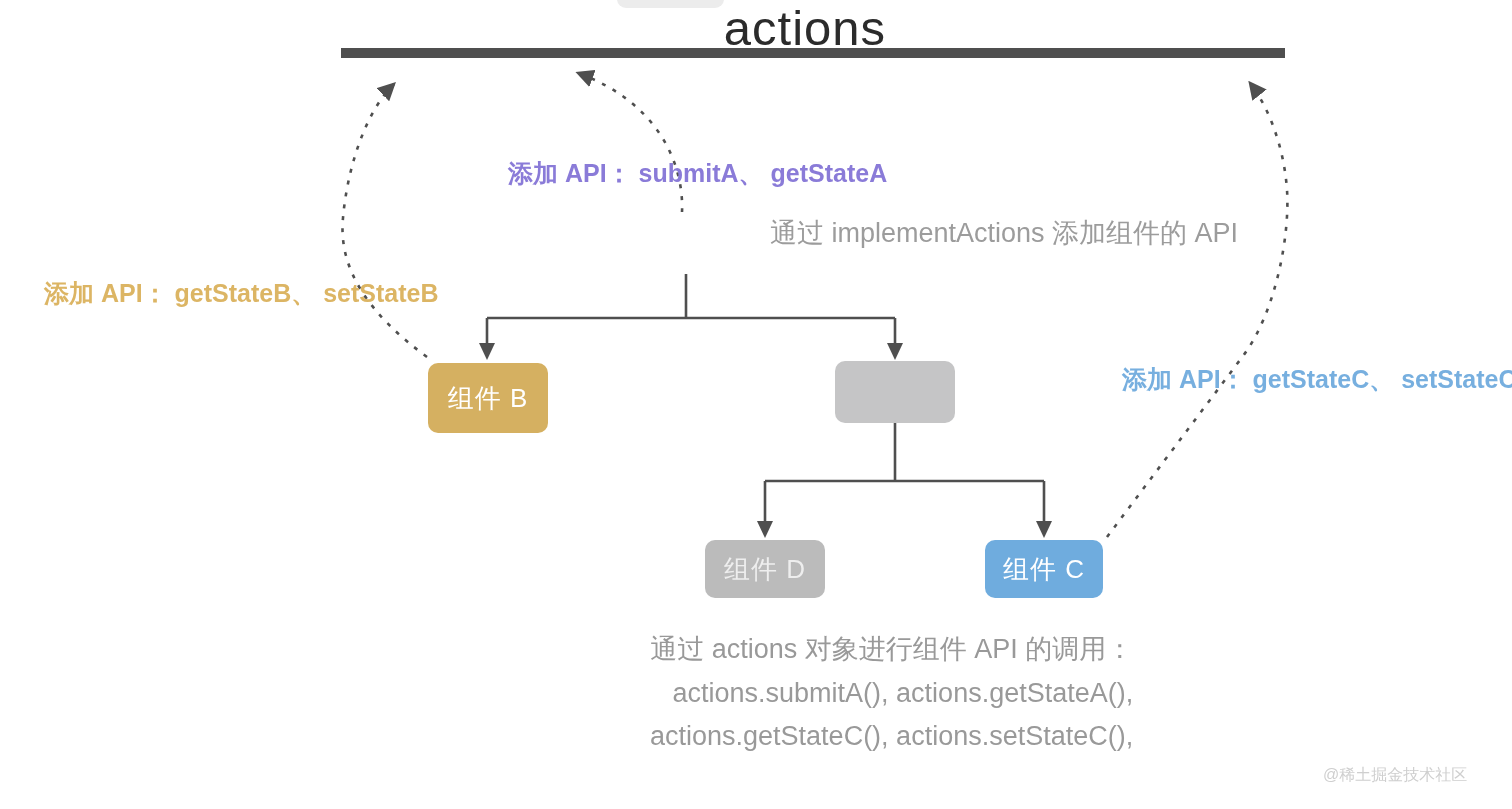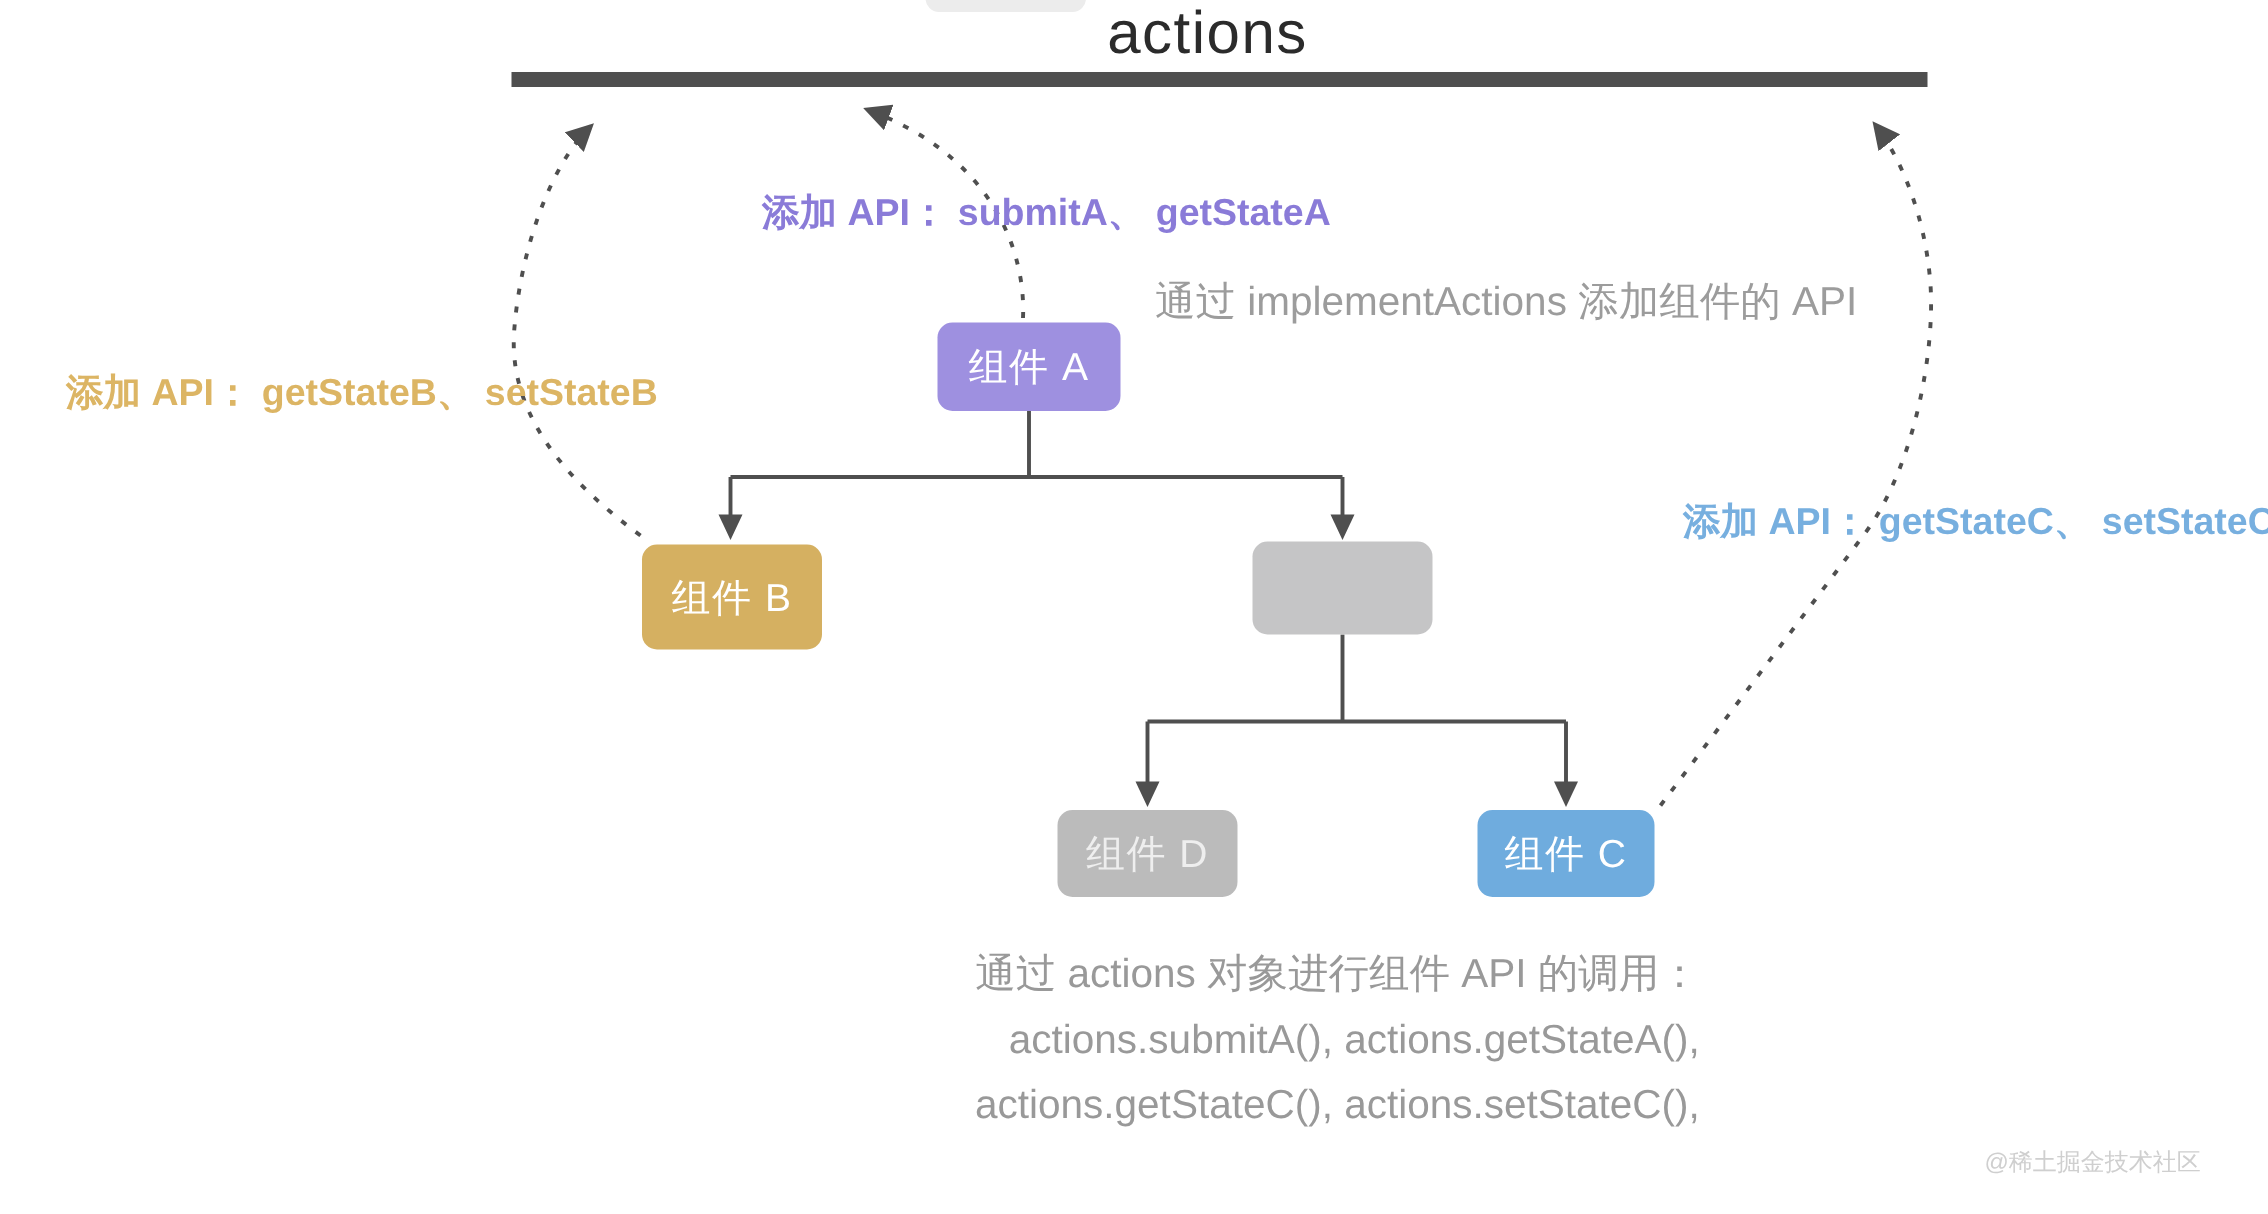--- a/index.html
+++ b/index.html
@@ -6,27 +6,27 @@
   .canvas{
     position:relative;width:1512px;height:809px;overflow:hidden;background:#ffffff;
     font-family:"Liberation Sans","DejaVu Sans",sans-serif;
   }
   .top-pill{
     position:absolute;left:617px;top:-10px;width:107px;height:18px;
     border-radius:9px;background:#ececec;
   }
   .title{
     position:absolute;left:640px;top:0px;width:330px;text-align:center;
-    font-size:40px;color:#2b2b2b;font-weight:400;letter-spacing:1px;
+    font-size:49px;color:#2b2b2b;font-weight:400;letter-spacing:1px;
   }
   .actions-bar{
     position:absolute;left:341px;top:48px;width:944px;height:10px;background:#4f4f4f;
   }
   svg.links{position:absolute;left:0;top:0;width:1512px;height:809px;}
-  .label{position:absolute;white-space:nowrap;font-weight:600;}
+  .label{position:absolute;white-space:nowrap;font-weight:600;margin-top:32px;}
   .label-api-a{left:508px;top:125px;font-size:25px;color:#8a7bd8;}
   .label-implement{left:770px;top:183px;font-size:27px;color:#9c9c9c;font-weight:400;text-align:right;}
   .label-api-b{left:44px;top:245px;font-size:25px;color:#dcb564;}
   .label-api-c{left:1122px;top:331px;font-size:25px;color:#77afdf;}
   .node{
     position:absolute;display:flex;align-items:center;justify-content:center;
     border-radius:10px;color:#ffffff;font-size:26px;font-weight:500;letter-spacing:1px;
   }
   .node-a{left:625px;top:215px;width:122px;height:59px;background:#9e90e0;}
   .node-b{left:428px;top:363px;width:120px;height:70px;background:#d5b061;}
@@ -70,21 +70,20 @@
     <path d="M 895 423 L 895 481 M 765 481 L 1044 481 M 765 481 L 765 522 M 1044 481 L 1044 522" fill="none" stroke="#4f4f4f" stroke-width="2.6"></path>
     <polygon points="757,521 773,521 765,538" fill="#4f4f4f"></polygon>
     <polygon points="1036,521 1052,521 1044,538" fill="#4f4f4f"></polygon>
   </svg>
 
   <div class="label label-api-a">添加 API： submitA、 getStateA</div>
   <div class="label label-implement">通过 implementActions 添加组件的 API</div>
   <div class="label label-api-b">添加 API： getStateB、 setStateB</div>
   <div class="label label-api-c">添加 API： getStateC、 setStateC</div>
 
-  <div class="node node-a">组件 A</div>
   <div class="node node-b">组件 B</div>
   <div class="node node-un"></div>
   <div class="node node-d">组件 D</div>
   <div class="node node-c">组件 C</div>
 
   <div class="call-note">
     <div>通过 actions 对象进行组件 API 的调用：</div>
     <div>actions.submitA(), actions.getStateA(),</div>
     <div>actions.getStateC(), actions.setStateC(),</div>
   </div>

